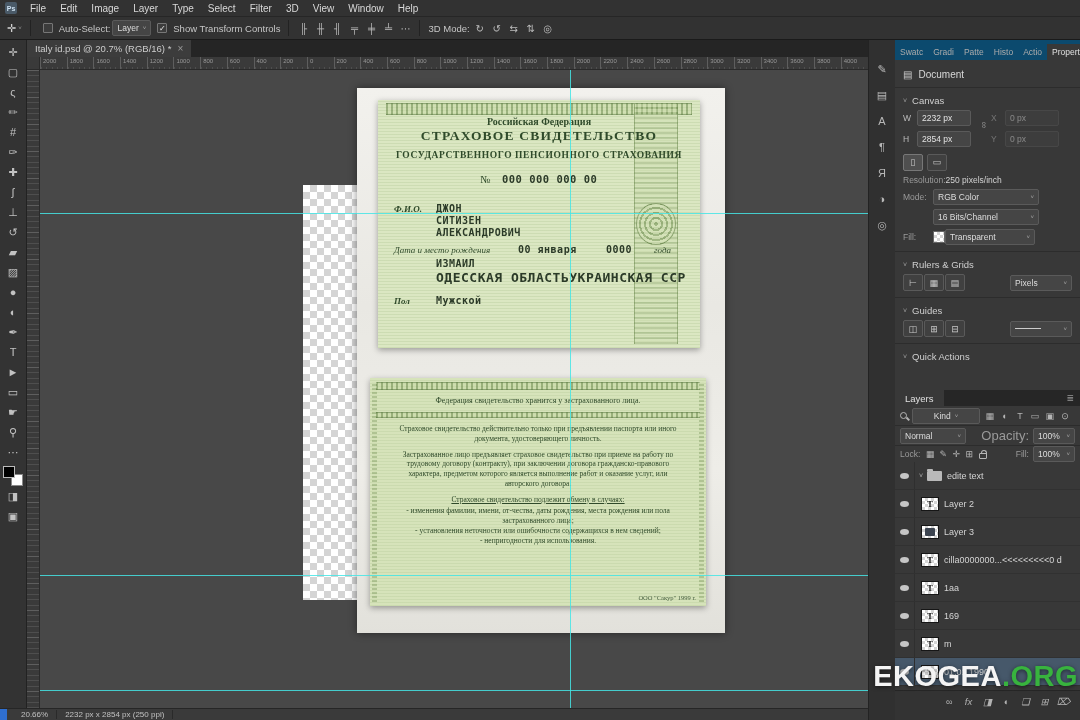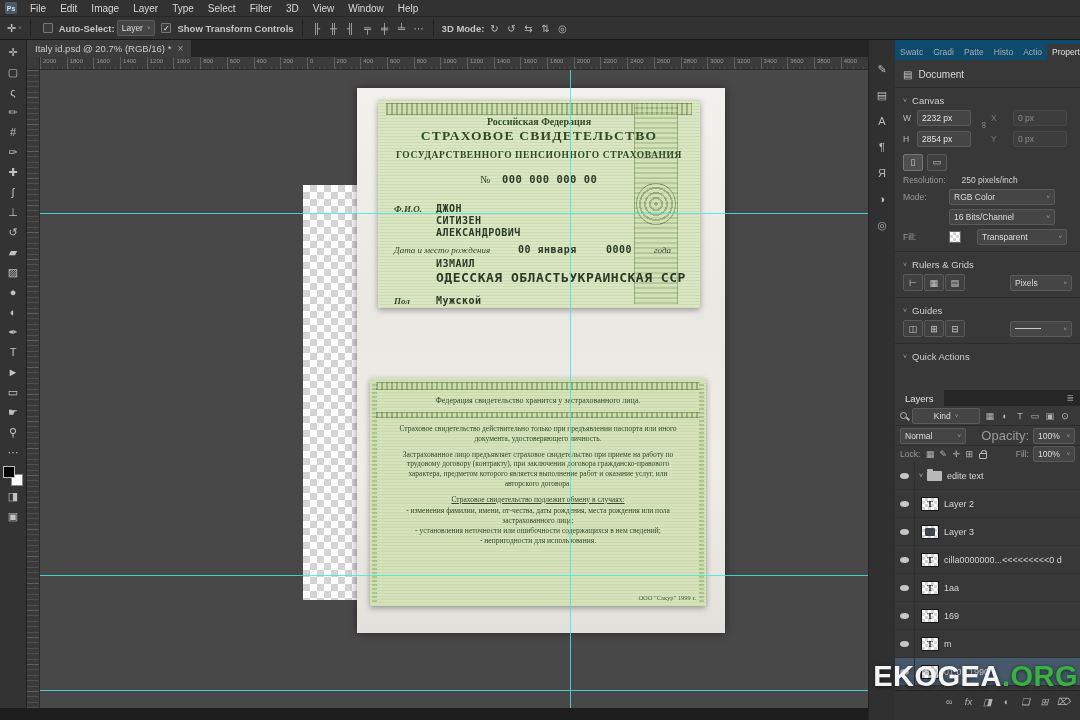--- a/index.html
+++ b/index.html
@@ -20,21 +20,21 @@
   #optionsbar{position:absolute;left:0;top:17px;width:1080px;height:23px;background:#323232;
               border-bottom:1px solid #1a1a1a;display:flex;align-items:center;font-size:9.5px;color:#c6c6c6;z-index:20;}
   .ob-sep{width:1px;height:16px;background:#222;margin:0 6px;}
   .ob-toolico{font-size:11px;color:#d0d0d0;margin:0 2px 0 7px;}
   .ob-caret{font-size:6px;color:#999;margin-right:2px;}
   .cb{width:10px;height:10px;border:1px solid #777;border-radius:1px;background:#3c3c3c;margin:0 4px 0 6px;
       display:inline-flex;align-items:center;justify-content:center;font-size:8px;color:#e8e8e8;}
   .sel{display:inline-flex;align-items:center;justify-content:space-between;background:#454545;
        border:1px solid #5a5a5a;border-radius:2px;height:16px;font-size:8.5px;color:#ddd;padding:0 4px;gap:4px;white-space:nowrap;}
   .sel .car{font-size:6px;color:#aaa;}
-  .ob-lbl{margin:3px 2px;font-weight:bold;}
+  .ob-lbl{margin:3px 2px;}
   .iconrow{display:flex;align-items:center;gap:1px;}
   .ticon{width:16px;height:16px;display:inline-flex;align-items:center;justify-content:center;
          font-size:10px;color:#bdbdbd;}
 
   
   #tabbar{position:absolute;left:27px;top:40px;width:841px;height:17px;background:#252525;display:flex;z-index:15;}
   #doctab{display:flex;align-items:center;background:#3c3c3c;padding:0 8px;font-size:9.5px;color:#cccccc;gap:6px;}
   #doctab .tclose{color:#999;font-size:10px;}
 
   
@@ -69,21 +69,21 @@
   #page{position:absolute;left:317px;top:18px;width:368px;height:545px;
         background:linear-gradient(180deg,#f2f1ed 0%,#e9e8e3 40%,#eeede8 70%,#e2e1db 100%);
         box-shadow:0 0 8px rgba(0,0,0,.45);}
   .guide{position:absolute;opacity:.85;z-index:9;background:var(--guide_cyan,#45e5e5);}
   .gv{top:0;bottom:0;width:1px;}
   .gh{left:0;right:0;height:1px;}
 
   
   .card{position:absolute;box-shadow:0 2px 6px rgba(0,0,0,.35);overflow:hidden;
         color:var(--card_ink,#2f4a2a);font-family:"Liberation Serif",serif;}
-  #card-front{left:21px;top:12px;width:322px;height:208px;
+  #card-front{left:21px;top:12px;width:322px;height:248px;
         background:var(--card_green,#dbe7c2);
         background-image:repeating-linear-gradient(0deg,rgba(140,170,110,.18) 0 1px,transparent 1px 3px);}
   #card-back{left:13px;top:290px;width:336px;height:228px;
         background:var(--card_green_dark,#d6e3ba);
         background-image:repeating-linear-gradient(0deg,rgba(140,170,110,.15) 0 1px,transparent 1px 3px);}
   .orn{background-image:repeating-linear-gradient(90deg,rgba(104,136,72,.55) 0 2px,rgba(196,214,160,.45) 2px 5px);
        border-top:1px solid rgba(90,120,65,.55);border-bottom:1px solid rgba(90,120,65,.55);}
   #cf-band{position:absolute;left:8px;right:8px;top:3px;height:12px;}
   #cf-gband{position:absolute;right:22px;top:4px;bottom:4px;width:44px;
        background-image:repeating-linear-gradient(0deg,rgba(110,142,78,.30) 0 2px,rgba(205,220,175,.45) 2px 5px);
@@ -110,32 +110,32 @@
   #dock{position:absolute;left:868px;top:40px;width:27px;height:680px;background:#303030;
         border-left:1px solid #232323;display:flex;flex-direction:column;align-items:center;padding-top:18px;gap:4px;z-index:15;}
   .dicon{width:24px;height:22px;display:flex;align-items:center;justify-content:center;font-size:11px;color:#b8b8b8;}
 
   
   #rightpanel{position:absolute;left:895px;top:40px;width:185px;height:680px;background:#0c4a6e;z-index:15;}
   #ptabs{position:absolute;left:0;top:4px;width:185px;height:16px;display:flex;overflow:hidden;}
   .ptab{padding:0 5px;font-size:8.5px;color:#ababab;display:flex;align-items:center;white-space:nowrap;}
   .ptab.active{background:#383838;color:#e0e0e0;}
   #props{position:absolute;left:0;top:20px;width:185px;height:330px;background:#383838;padding:5px 8px;overflow:hidden;}
-  .prow{display:flex;align-items:center;gap:16px;}
+  .prow{display:flex;align-items:center;gap:0;}
   #doc-row{height:18px;font-size:10px;color:#d8d8d8;gap:6px;}
   .glyphico{color:#c9c9c9;font-size:10px;}
   .pdivider{height:1px;background:#2c2c2c;margin:4px -8px;}
   .sech{height:16px;display:flex;align-items:center;gap:5px;font-size:9.5px;color:#cfcfcf;}
   .sech .chev{font-size:7px;color:#9d9d9d;}
   .dims{position:relative;height:42px;margin-top:2px;}
   .drow{display:flex;align-items:center;gap:4px;margin-bottom:5px;}
   .flab{width:10px;font-size:8.5px;color:#bbbbbb;}
   .field{width:54px;height:16px;background:#454545;border:1px solid #5a5a5a;border-radius:2px;
          font-size:8.5px;color:#e2e2e2;display:inline-flex;align-items:center;padding:0 4px;}
-  .dimmed{opacity:.45;margin-left:8px;}
+  .dimmed{opacity:.45;}
   .linkico{position:absolute;left:78px;top:10px;transform:rotate(90deg);color:#999;font-size:9px;}
   .xcol{margin-left:16px;}
   .orient{height:20px;gap:4px;}
   .obtn{width:20px;height:17px;border:1px solid #5a5a5a;border-radius:2px;display:flex;align-items:center;
         justify-content:center;font-size:9px;color:#c9c9c9;background:#404040;}
   .obtn.on{background:#4f4f4f;border-color:#777;}
   .ptext{height:15px;font-size:8.5px;}
   .plab{color:#9a9a9a;}
   .pval{color:#d2d2d2;}
   .mrow{height:20px;}
@@ -651,18 +651,25 @@
     <span class="bicon">∞</span>
         <span class="bicon">fx</span>
         <span class="bicon">◨</span>
         <span class="bicon">◐</span>
         <span class="bicon">❏</span>
         <span class="bicon">⊞</span>
         <span class="bicon">⌦</span>
       </div>
   </div>
 
+  <div id="statusbar">
+    <span id="bluechip"></span>
+    <span>20.66%</span>
+    <span class="st-sep"></span>
+    <span>2232 px x 2854 px (250 ppi)</span>
+    <span class="st-sep"></span>
+  </div>
 
   <div id="watermark">
     <span>EKOGEA</span><span class="org">.ORG</span>
   </div>
 
 </div>
 
 </body></html>

